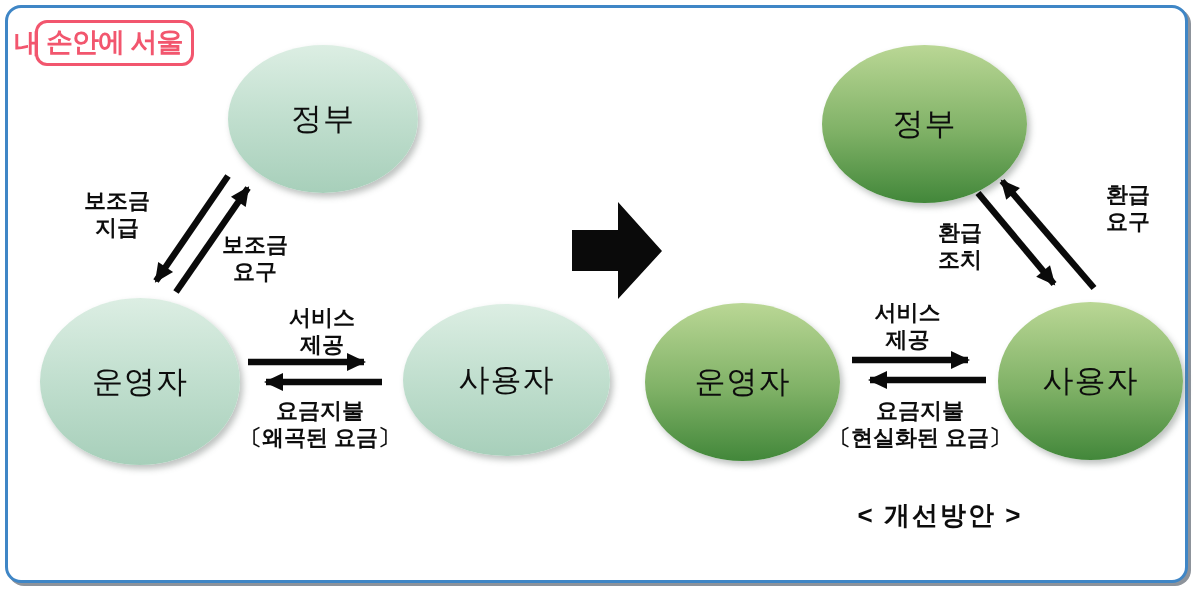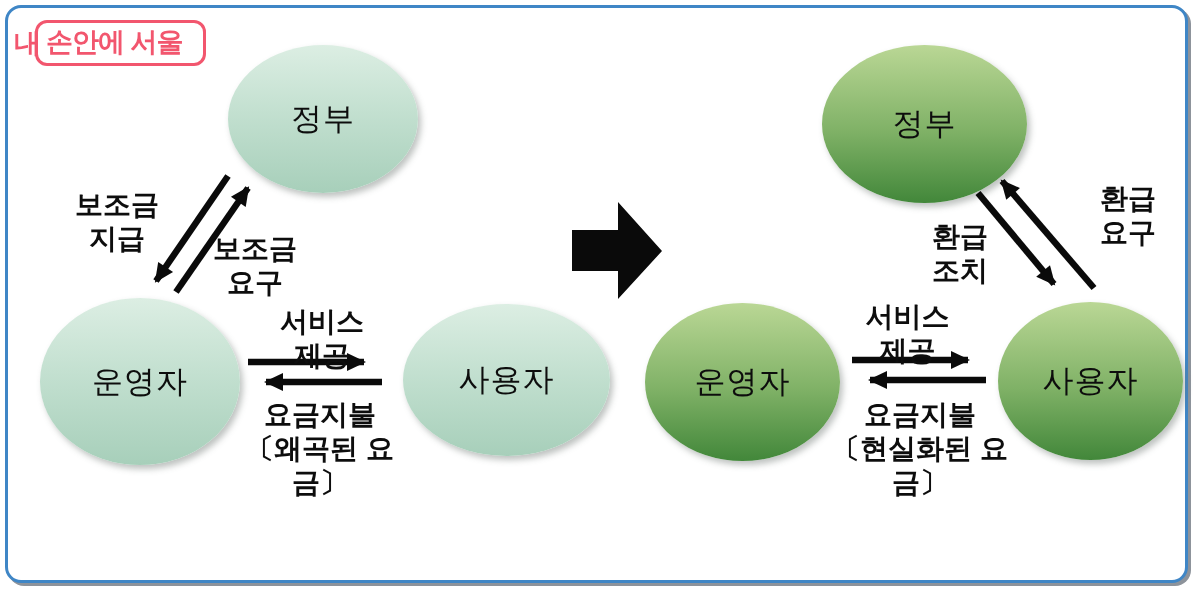--- a/index.html
+++ b/index.html
@@ -10,33 +10,33 @@
   .frame{
     position:absolute;left:5px;top:5px;width:1177px;height:572px;
     border:3px solid #3f86c6;border-radius:16px;background:#ffffff;
     box-shadow:3px 3px 0 #8d939b;
   }
   
   .logo{position:absolute;left:14px;top:20px;display:flex;align-items:center;color:#f2566e;font-weight:700;}
   .logo .prefix{font-size:27px;letter-spacing:-1px;}
   .logo .boxed{
     font-size:27px;letter-spacing:-1px;border:3px solid #f2566e;border-radius:12px;
-    padding:1px 20px 3px 8px;margin-left:-5px;
+    padding:1px 8px 3px 8px;margin-left:-5px;
   }
   
   .node{
     position:absolute;border-radius:50%;display:flex;align-items:center;justify-content:center;
     font-size:31px;font-weight:400;color:#0d0d0d;letter-spacing:1px;
     box-shadow:3px 4px 6px rgba(110,120,115,0.45);
   }
   .node.light{background:linear-gradient(180deg,#dceee3 0%,#c3e0d0 45%,#a7cfba 100%);}
   .node.dark{background:linear-gradient(180deg,#bad795 0%,#7fb166 55%,#42873a 100%);}
   
   .edge-label{
-    position:absolute;font-size:28px;font-weight:700;color:#0d0d0d;
+    position:absolute;font-size:22px;font-weight:700;color:#0d0d0d;
     text-align:center;white-space:pre-line;line-height:1.22;letter-spacing:0px;
   }
   .caption{
     position:absolute;font-size:26px;font-weight:700;color:#0d0d0d;
     text-align:center;letter-spacing:2px;
   }
   svg{position:absolute;overflow:visible;}
   .stroke{stroke:#0a0a0a;stroke-width:6.5;fill:none;}
   .fillb{fill:#0a0a0a;}
 </style>
@@ -125,13 +125,14 @@
         </marker>
     </defs>
     <line class="stroke" x1="4" y1="12" x2="120" y2="12" marker-end="url(#ah4)"></line>
     <line class="stroke" x1="138" y1="32" x2="22" y2="32" marker-end="url(#ah4)"></line>
   </svg>
   <div class="edge-label" style="left:850px;top:300px;width:115px;">서비스
 제공</div>
   <div class="edge-label" style="left:825px;top:398px;width:190px;">요금지불
 〔현실화된 요금〕</div>
 
+  <div class="caption" style="left:830px;top:498px;width:220px;">&lt; 개선방안 &gt;</div>
 </div>
 
 </body></html>

